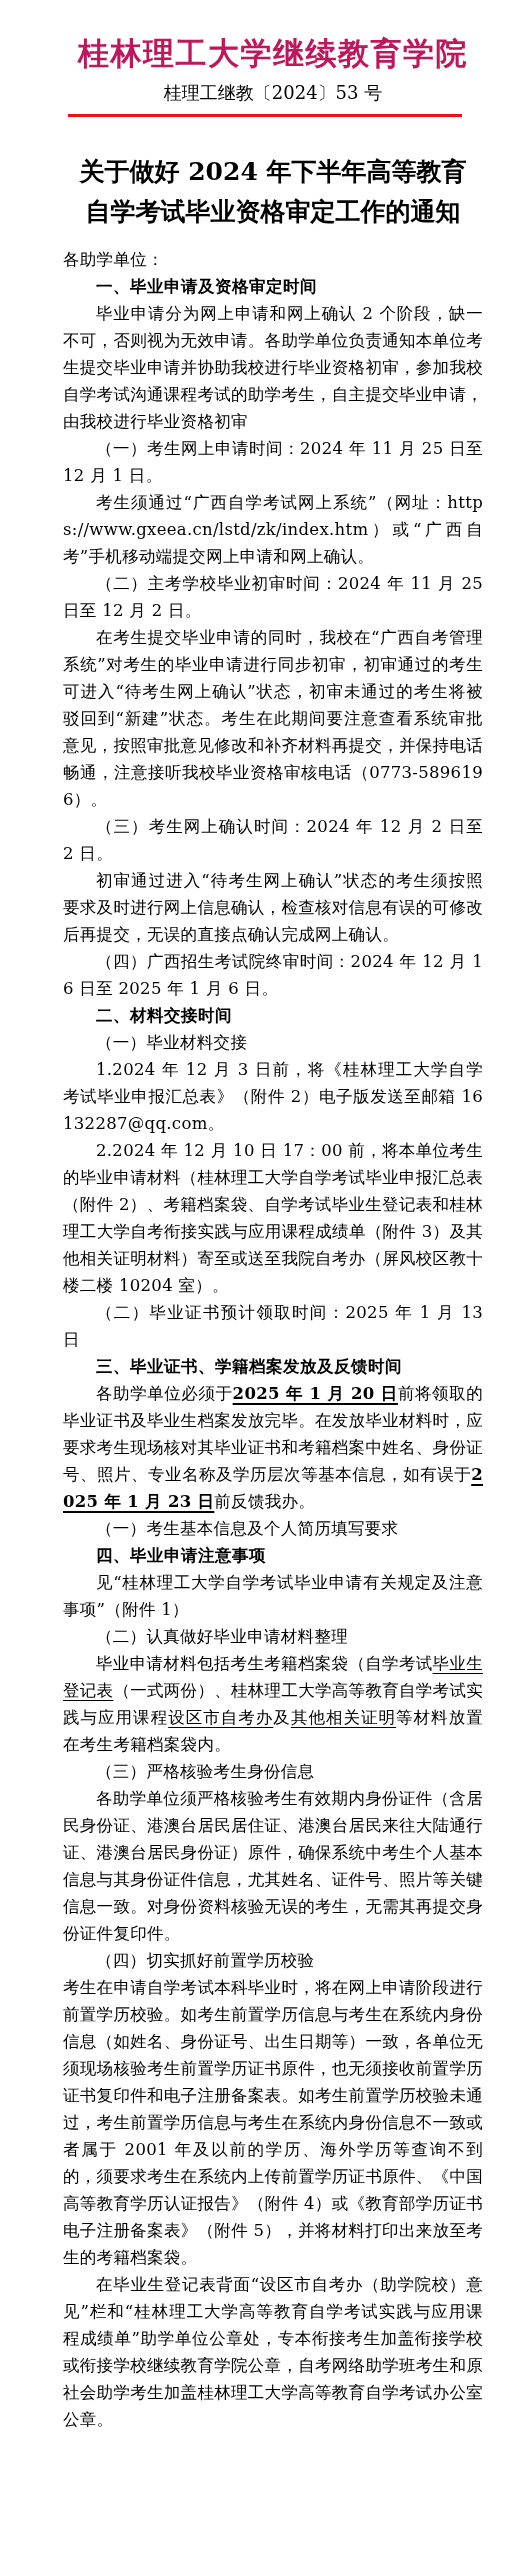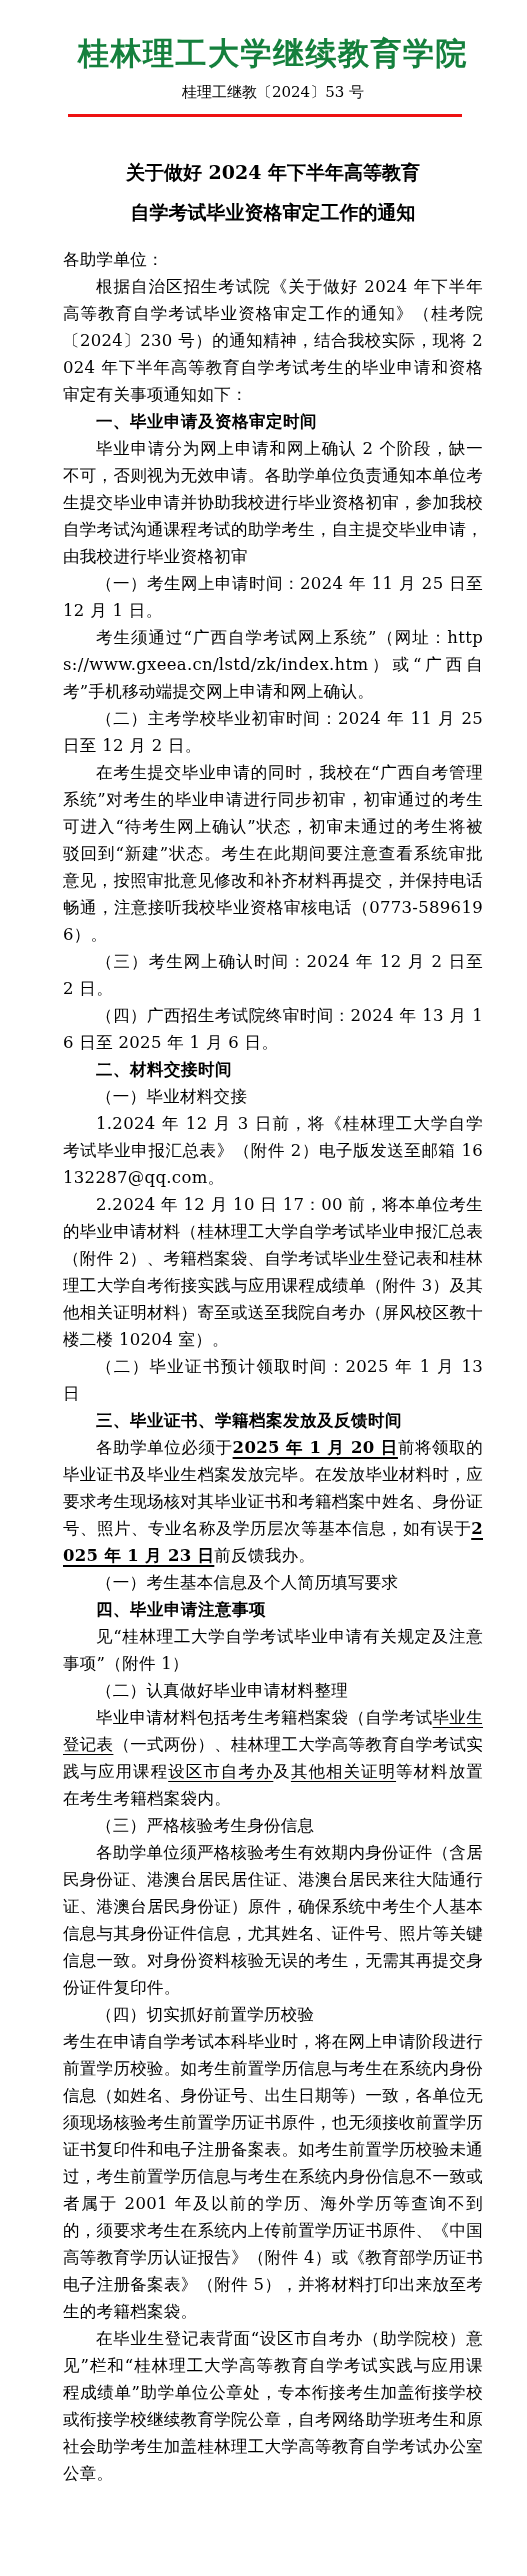--- a/index.html
+++ b/index.html
@@ -11,43 +11,43 @@
     overflow: hidden;
     box-sizing: border-box;
     color: #000000;
     font-family: "DejaVu Serif", "Liberation Serif", serif;
   }
   .content { padding: 21.6px 45px 0 63px; }
 
   .org-name {
     margin-top: 13.4px;
     text-align: center;
-    color: #15803d;
+    color: #be185d;
     font-weight: 900;
     font-size: 31px;
     line-height: 36px;
     letter-spacing: 1.5px;
     font-family: "DejaVu Serif", "Liberation Serif", serif;
   }
   .doc-number {
     margin-top: 13.4px;
     text-align: center;
-    font-size: 15px;
+    font-size: 18px;
     line-height: 17.5px;
   }
   .red-line {
     margin: 12.4px 20.6px 0 5.2px;
     height: 3.1px;
     background: #ee1111;
   }
   .doc-title {
     margin-top: 35px;
     text-align: center;
     font-weight: 700;
-    font-size: 19px;
+    font-size: 25px;
     line-height: 40px;
   }
 
   .doc-body {
     margin-top: 13.4px;
     font-size: 16.5px;
     line-height: 27px;
     letter-spacing: 0.3px;
     text-align: justify;
   }
@@ -74,29 +74,29 @@
 
     <div class="red-line"></div>
 
     <div class="doc-title">
       <div>关于做好 2024 年下半年高等教育</div>
       <div>自学考试毕业资格审定工作的通知</div>
     </div>
 
     <div class="doc-body">
         <p class="blk flush"><span class="seg-n">各助学单位：</span></p>
-        <p class="blk para"><span class="seg-n">根据自治区招生考试院《关于做好 2024 年下半年高等教育自学考试毕业资格审定工作的通知》（桂考院〔2024〕230 号）的通知精神，结合我校实际，现将 2024 年下半年高等教育自学考试考生的毕业申请和资格审定有关事项通知如下：</span></p>
         <p class="blk h1"><span class="seg-n">一、毕业申请及资格审定时间</span></p>
         <p class="blk para"><span class="seg-n">毕业申请分为网上申请和网上确认 2 个阶段，缺一不可，否则视为无效申请。各助学单位负责通知本单位考生提交毕业申请并协助我校进行毕业资格初审，参加我校自学考试沟通课程考试的助学考生，自主提交毕业申请，由我校进行毕业资格初审</span></p>
         <p class="blk sub"><span class="seg-n">（一）考生网上申请时间：2024 年 11 月 25 日至 12 月 1 日。</span></p>
         <p class="blk para"><span class="seg-n">考生须通过“广西自学考试网上系统”（网址：https://www.gxeea.cn/lstd/zk/index.htm）或“广西自考”手机移动端提交网上申请和网上确认。</span></p>
         <p class="blk sub"><span class="seg-n">（二）主考学校毕业初审时间：2024 年 11 月 25 日至 12 月 2 日。</span></p>
         <p class="blk para"><span class="seg-n">在考生提交毕业申请的同时，我校在“广西自考管理系统”对考生的毕业申请进行同步初审，初审通过的考生可进入“待考生网上确认”状态，初审未通过的考生将被驳回到“新建”状态。考生在此期间要注意查看系统审批意见，按照审批意见修改和补齐材料再提交，并保持电话畅通，注意接听我校毕业资格审核电话（0773-5896196）。</span></p>
         <p class="blk sub"><span class="seg-n">（三）考生网上确认时间：2024 年 12 月 2 日至 2 日。</span></p>
-        <p class="blk sub"><span class="seg-n">（四）广西招生考试院终审时间：2024 年 13 月 16 日至 2025 年 1 月 6 日。</span></p>
+        <p class="blk para"><span class="seg-n">初审通过进入“待考生网上确认”状态的考生须按照要求及时进行网上信息确认，检查核对信息有误的可修改后再提交，无误的直接点确认完成网上确认。</span></p>
+        <p class="blk sub"><span class="seg-n">（四）广西招生考试院终审时间：2024 年 12 月 16 日至 2025 年 1 月 6 日。</span></p>
         <p class="blk h1"><span class="seg-n">二、材料交接时间</span></p>
         <p class="blk sub"><span class="seg-n">（一）毕业材料交接</span></p>
         <p class="blk para"><span class="seg-n">1.2024 年 12 月 3 日前，将《桂林理工大学自学考试毕业申报汇总表》（附件 2）电子版发送至邮箱 16132287@qq.com。</span></p>
         <p class="blk para"><span class="seg-n">2.2024 年 12 月 10 日 17：00 前，将本单位考生的毕业申请材料（桂林理工大学自学考试毕业申报汇总表（附件 2）、考籍档案袋、自学考试毕业生登记表和桂林理工大学自考衔接实践与应用课程成绩单（附件 3）及其他相关证明材料）寄至或送至我院自考办（屏风校区教十楼二楼 10204 室）。</span></p>
         <p class="blk sub"><span class="seg-n">（二）毕业证书预计领取时间：2025 年 1 月 13 日</span></p>
         <p class="blk h1"><span class="seg-n">三、毕业证书、学籍档案发放及反馈时间</span></p>
         <p class="blk para"><span class="seg-n">各助学单位必须于</span><span class="seg-bu">2025 年 1 月 20 日</span><span class="seg-n">前将领取的毕业证书及毕业生档案发放完毕。在发放毕业材料时，应要求考生现场核对其毕业证书和考籍档案中姓名、身份证号、照片、专业名称及学历层次等基本信息，如有误于</span><span class="seg-bu">2025 年 1 月 23 日</span><span class="seg-n">前反馈我办。</span></p>
         <p class="blk sub"><span class="seg-n">（一）考生基本信息及个人简历填写要求</span></p>
         <p class="blk h1"><span class="seg-n">四、毕业申请注意事项</span></p>
         <p class="blk para"><span class="seg-n">见“桂林理工大学自学考试毕业申请有关规定及注意事项”（附件 1）</span></p>

